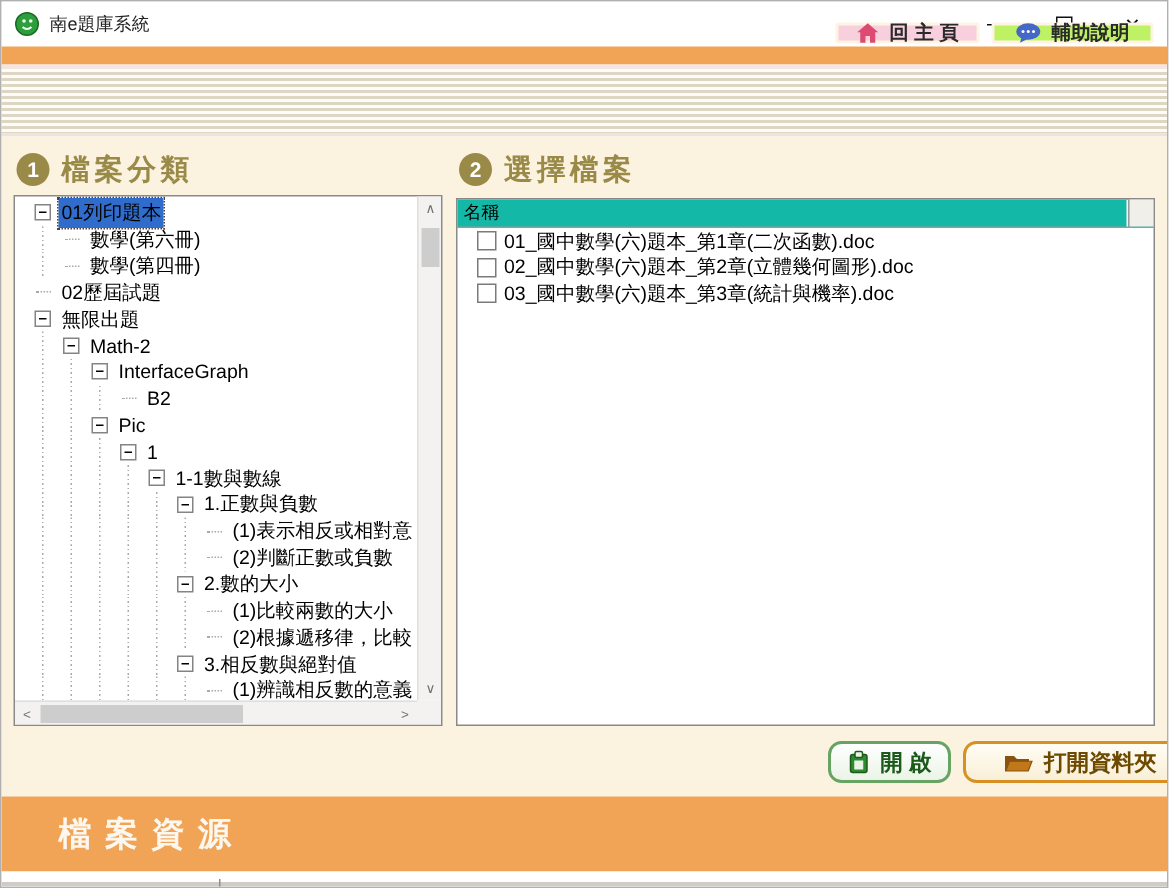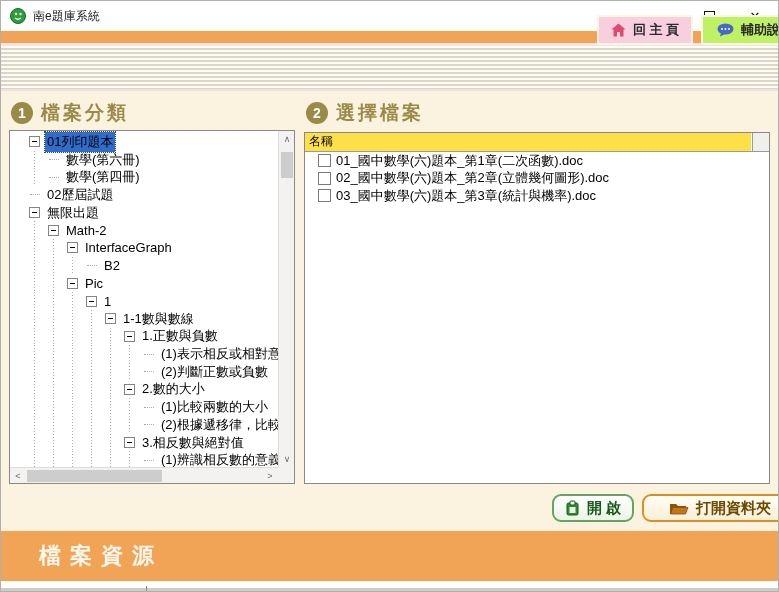--- a/index.html
+++ b/index.html
@@ -31,21 +31,21 @@
     width:22px;height:22px;border-radius:50%;background:#9a8a48;color:#fff;
     font-weight:bold;font-size:14px;display:flex;align-items:center;justify-content:center;
   }
   .section-title{font-size:19px;font-weight:bold;color:#9a8a48;letter-spacing:3px;}
   
   .tree-box{
     position:absolute;left:8px;top:129px;width:286px;height:354px;
     background:#fff;border:1px solid #898989;box-sizing:border-box;
   }
   .tree-viewport{position:absolute;left:0;top:0;right:16px;bottom:16px;overflow:hidden;padding-top:2px;}
-  .tree-row{display:flex;align-items:center;height:17.7px;padding-left:16px;white-space:nowrap;cursor:default;}
+  .tree-row{display:flex;align-items:center;height:17.7px;padding-left:10px;white-space:nowrap;cursor:default;}
   .guide{
     width:19px;height:100%;flex:0 0 19px;
     background-image:repeating-linear-gradient(to bottom,#aaa 0 1px,transparent 1px 3px);
     background-size:1px 100%;background-position:8px 0;background-repeat:no-repeat;
   }
   .connector{width:19px;flex:0 0 19px;height:100%;display:flex;align-items:center;position:relative;}
   .ebox{width:9px;height:9px;background:#fff;border:1px solid #848484;position:relative;margin-left:3px;}
   .ebox::after{content:"";position:absolute;left:2px;top:4px;width:5px;height:1px;background:#000;}
   .leaf-dash{width:10px;margin-left:4px;border-top:1px dotted #aaa;}
   .tree-label{font-size:13px;color:#000;padding:1px 2px;}
@@ -57,44 +57,44 @@
   .sb-arrow{position:absolute;color:#6e6e6e;font-size:9px;line-height:1;display:flex;align-items:center;justify-content:center;cursor:pointer;}
   .vscroll .sb-arrow{width:16px;height:16px;left:0;}
   .hscroll .sb-arrow{width:16px;height:16px;top:0;}
   .v-thumb{position:absolute;left:2px;width:12px;top:21px;height:26px;background:#cdcdcd;cursor:pointer;}
   .h-thumb{position:absolute;top:2px;height:12px;left:17px;width:135px;background:#cdcdcd;cursor:pointer;}
   
   .list-box{
     position:absolute;left:303px;top:131px;width:466px;height:352px;
     background:#fff;border:1px solid #898989;box-sizing:border-box;
   }
-  .list-header{position:absolute;left:0;top:0;right:0;height:18px;display:flex;background:#fde047;border-bottom:1px solid #9a9a9a;}
+  .list-header{position:absolute;left:0;top:0;right:0;height:18px;display:flex;background:#14b8a6;border-bottom:1px solid #9a9a9a;}
   .col-name{flex:1;font-size:12px;color:#000;padding-left:4px;line-height:17px;border-right:1px solid #9a9a9a;box-shadow:inset -1px 0 0 #fff;}
   .col-extra{width:16px;background:#f1efea;}
   .list-rows{position:absolute;left:0;top:19px;right:0;bottom:0;overflow:hidden;}
   .file-row{display:flex;align-items:center;height:17.5px;padding-left:13px;white-space:nowrap;cursor:default;}
   .checkbox{width:11px;height:11px;border:1px solid #7a7a7a;background:#fff;flex:0 0 11px;margin-right:5px;cursor:pointer;}
   .file-name{font-size:13px;color:#000;}
   
   .action-btn{
     position:absolute;top:493px;height:28px;border-radius:9px;display:flex;align-items:center;
     justify-content:center;gap:7px;font-size:15px;font-weight:bold;cursor:pointer;box-sizing:border-box;
   }
   .btn-open{left:551px;width:82px;border:2px solid #67a463;background:linear-gradient(#ffffff,#eaf4e6);color:#1c5a1c;}
   .btn-folder{left:641px;width:156px;border:2px solid #d89024;background:linear-gradient(#fffdf4,#f9efd6);color:#6e4a00;}
   
   .footer{position:absolute;left:0;top:530px;width:100%;height:50px;background:#f1a455;}
   .footer-title{
     position:absolute;left:38px;top:0;height:50px;display:flex;align-items:center;
     font-size:22px;font-weight:bold;color:#fdf8ef;letter-spacing:9px;
   }
   .footer-btn{
-    position:absolute;top:14px;height:30px;border:2px solid #fdf4e4;display:flex;align-items:center;
+    position:absolute;top:14px;height:14px;border:2px solid #fdf4e4;display:flex;align-items:center;
     justify-content:center;gap:7px;font-size:13px;font-weight:bold;color:#2a2a2a;cursor:pointer;
-    box-sizing:border-box;border-radius:2px;margin-left:40px;
+    box-sizing:border-box;border-radius:2px;
   }
   .btn-home{left:556px;width:96px;background:#f8cfdc;}
   .btn-help{left:660px;width:108px;background:#bef264;}
   
   .bottom-strip{position:absolute;left:0;top:580px;width:100%;height:12px;background:#ffffff;}
   .bottom-gray{position:absolute;left:0;bottom:0;width:100%;height:5px;background:#cfccc5;}
   .bottom-vline{position:absolute;left:145px;bottom:0;width:1px;height:7px;background:#8f8d88;}
 </style>
 </head>
 <body>

